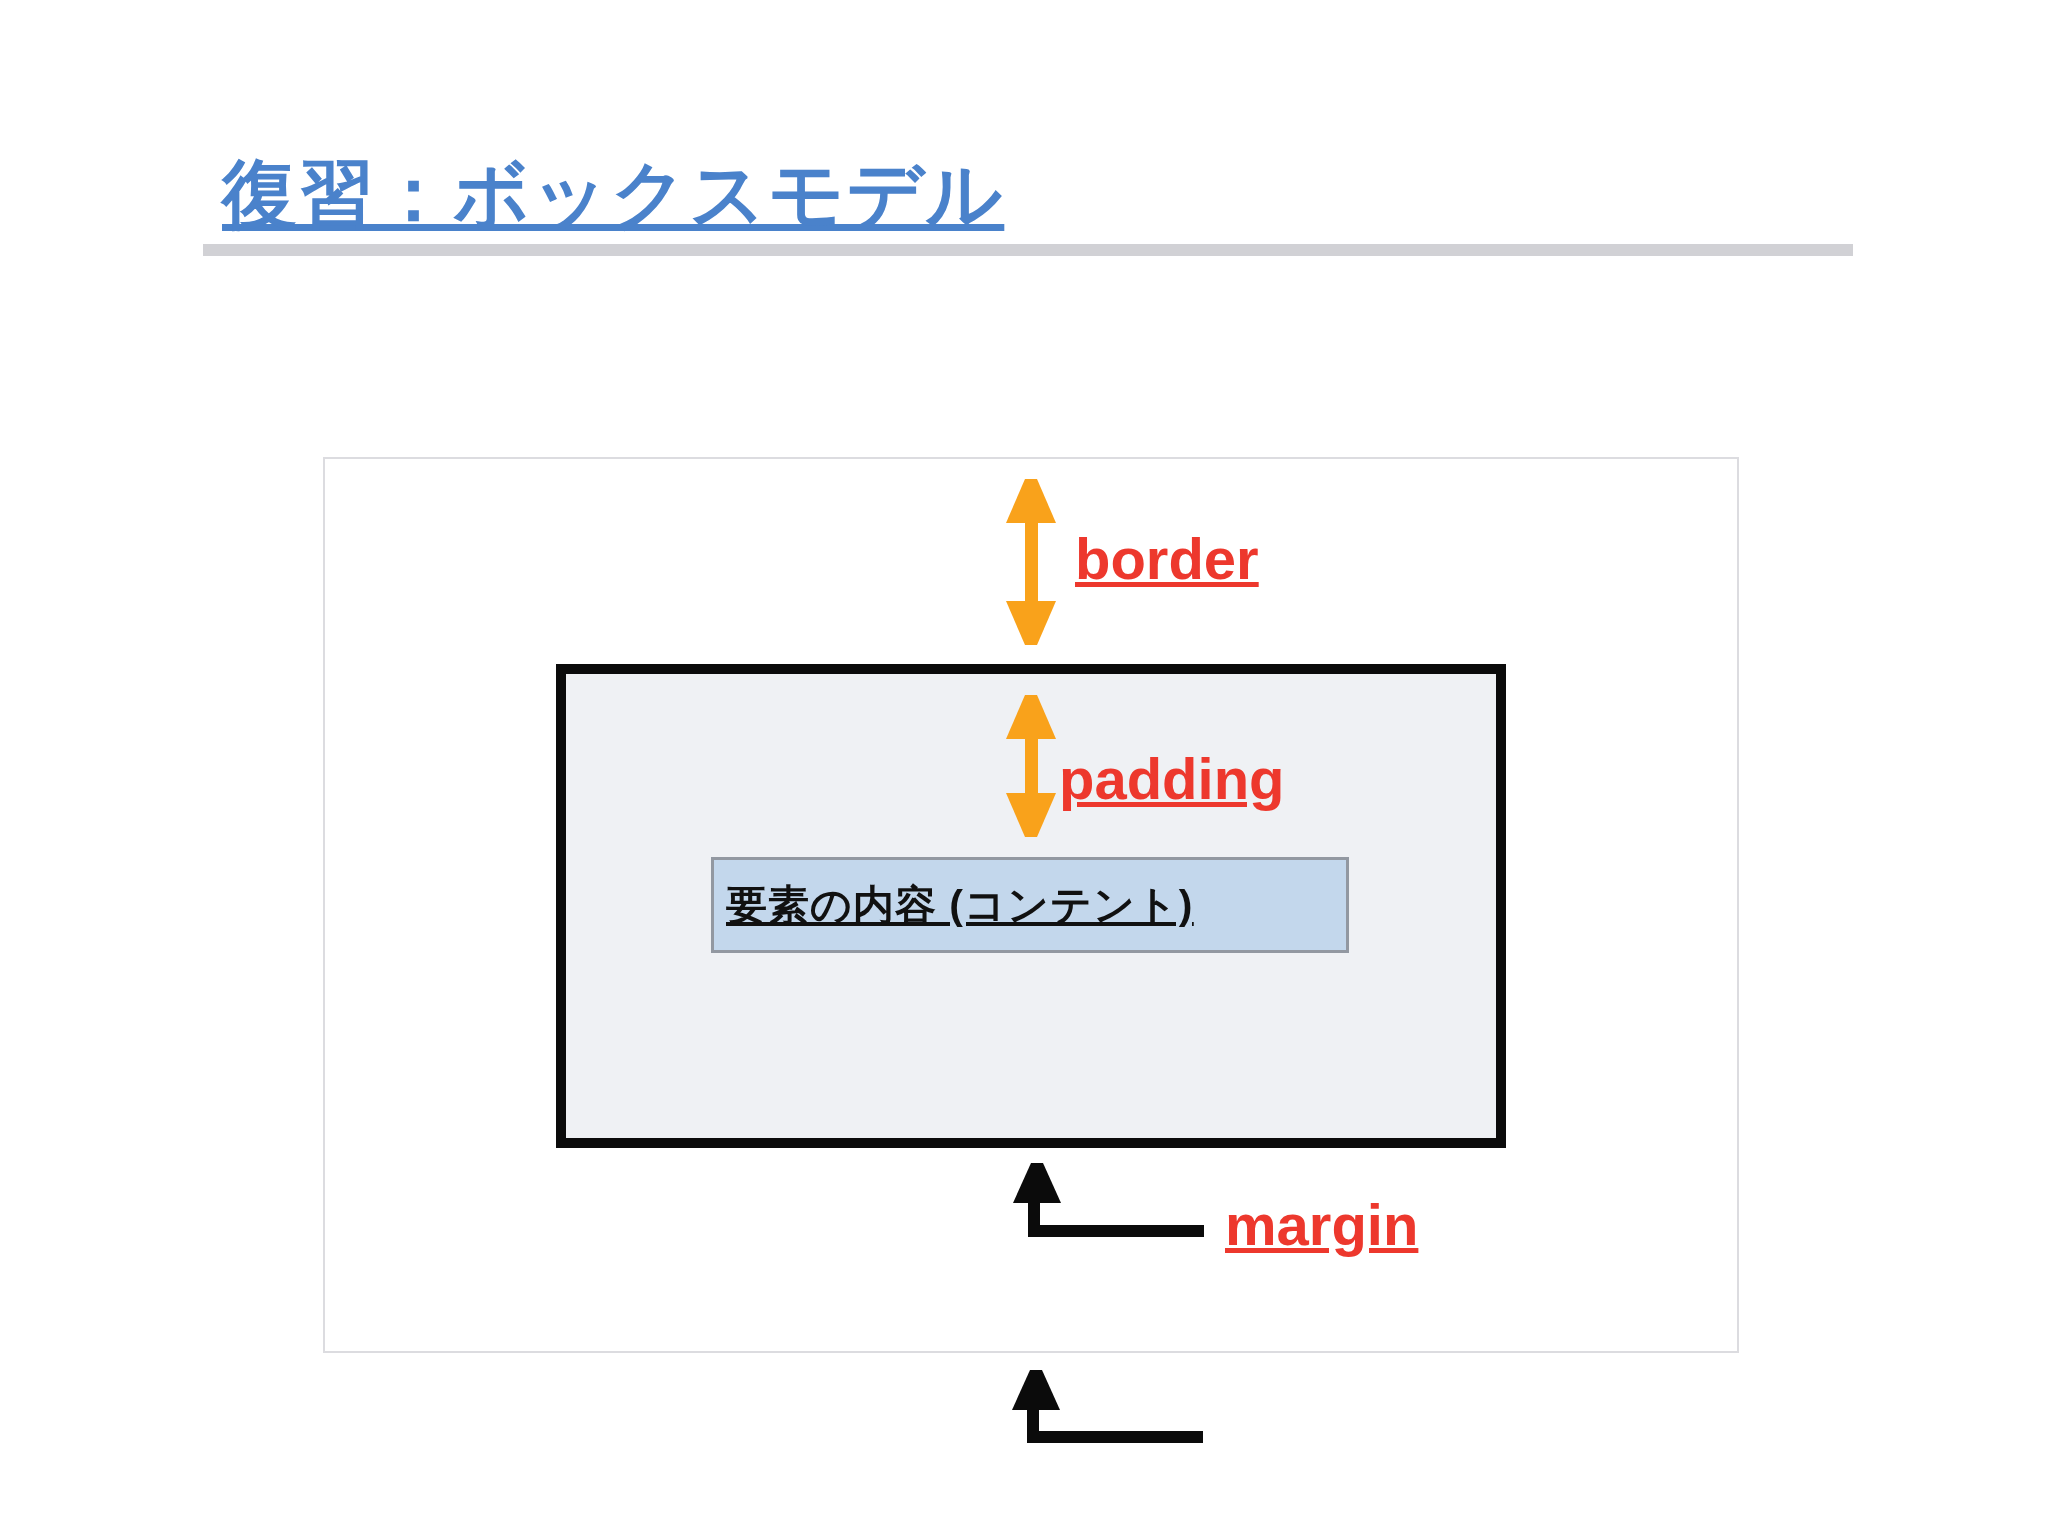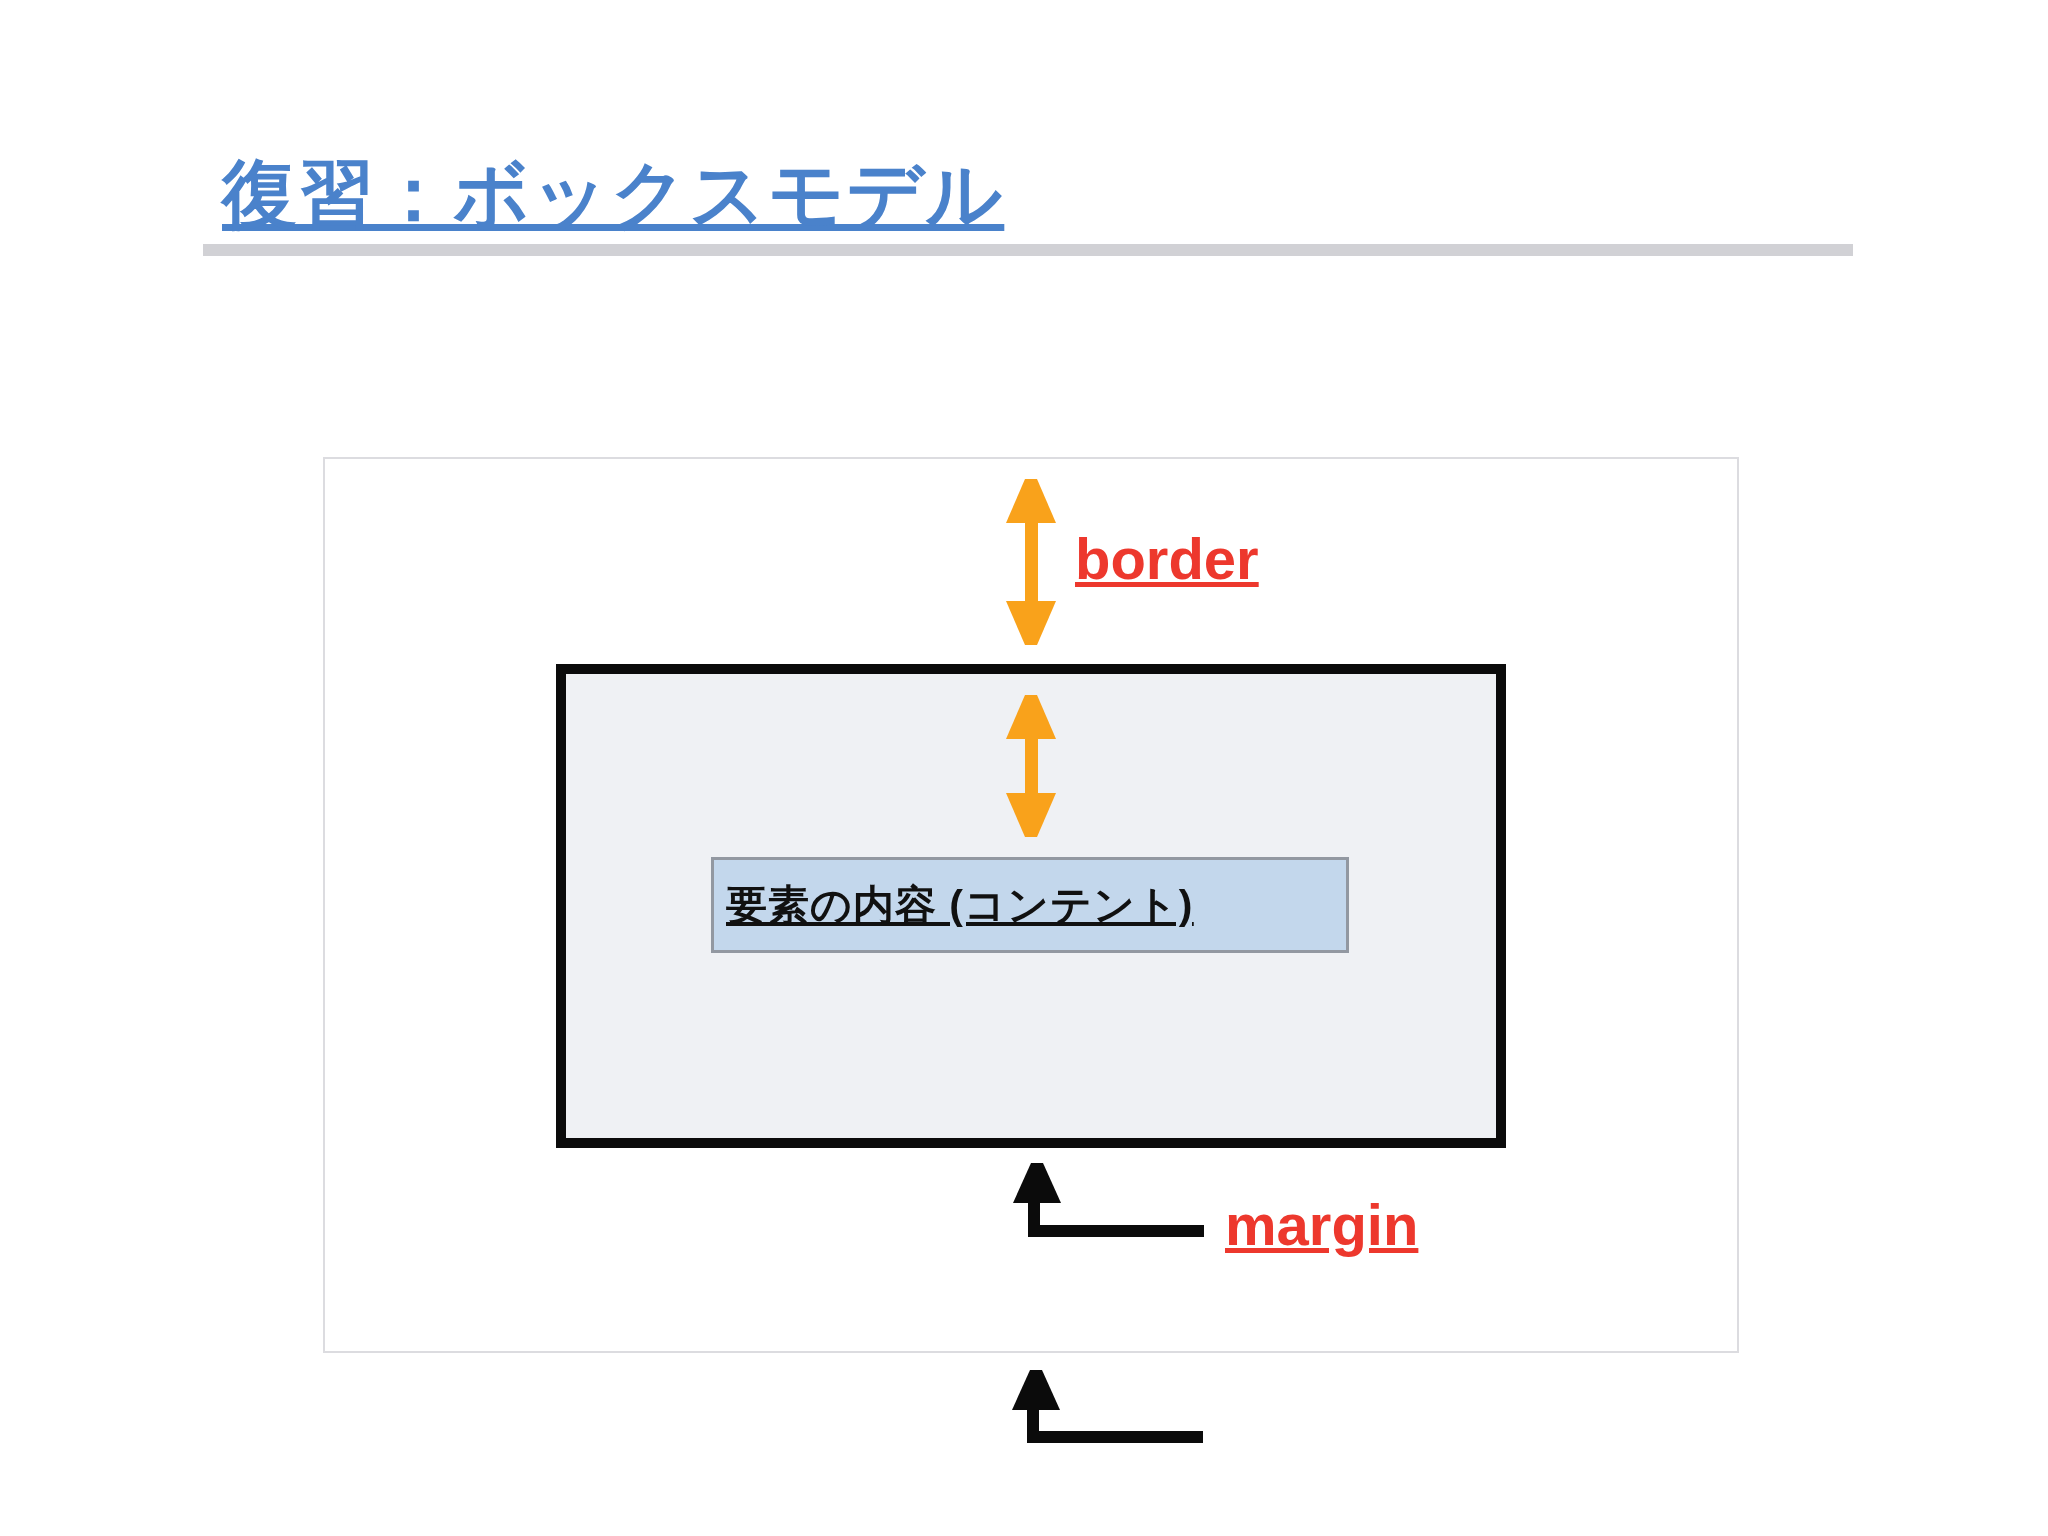--- a/index.html
+++ b/index.html
@@ -128,20 +128,21 @@
     <div class="head-down"></div>
   </div>
 
   <div class="dbl-arrow" id="padding-arrow">
     <div class="head-up"></div>
     <div class="shaft"></div>
     <div class="head-down"></div>
   </div>
 
   <div class="red-label" id="margin-label">border</div>
+  <div class="red-label" id="padding-label">padding</div>
 
   <div class="callout-head" id="border-callout-head"></div>
   <div class="callout-vline" id="border-callout-vline"></div>
   <div class="callout-hline" id="border-callout-hline"></div>
   <div class="red-label" id="border-label">margin</div>
 
   <div class="callout-head" id="adjacent-callout-head"></div>
   <div class="callout-vline" id="adjacent-callout-vline"></div>
   <div class="callout-hline" id="adjacent-callout-hline"></div>
 

